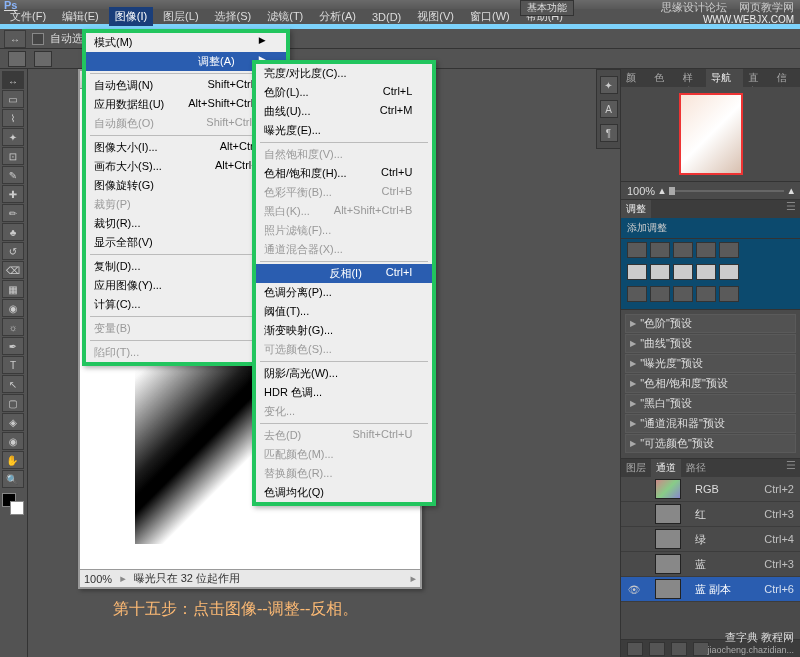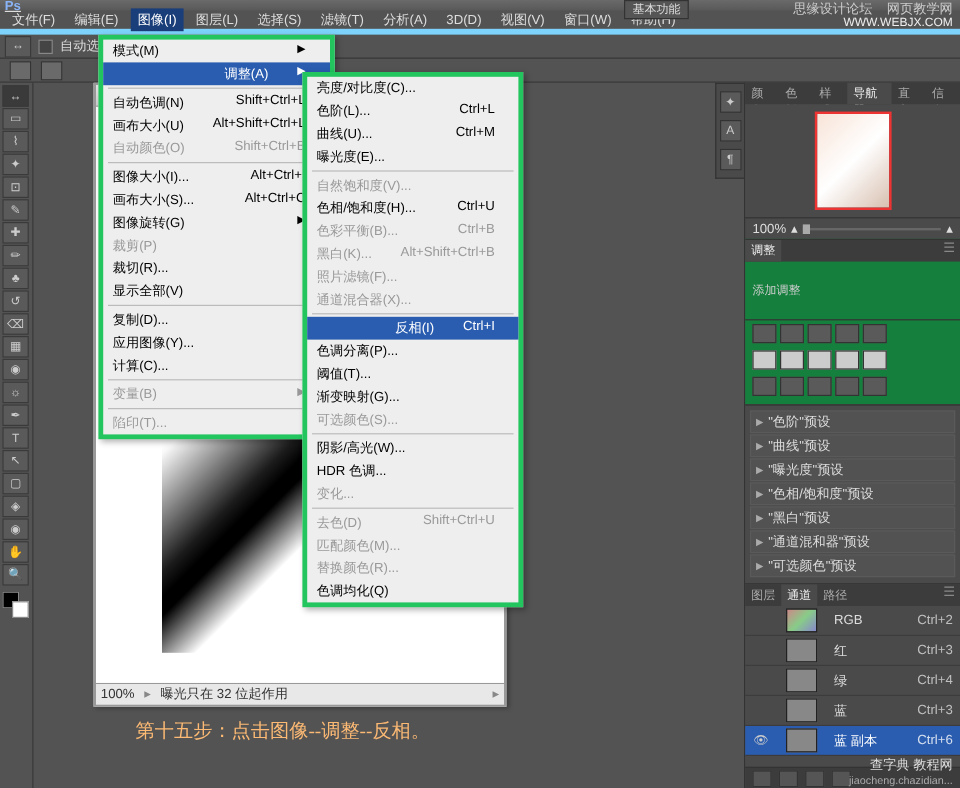--- a/index.html
+++ b/index.html
@@ -59,22 +59,22 @@
 .panel-tabs { display: flex; background: #3c3c3c; height: 18px; }
 .ptab { padding: 2px 5px; color: #aaa; font-size: 10px; }
 .ptab.active { background: #4a4a4a; color: #eee; }
 .go-back { width: 14px; height: 16px; margin-left: auto; color: #888; }
 .navigator { padding: 6px; background: #4a4a4a; }
 .nav-thumb { width: 64px; height: 82px; margin: 0 auto; border: 2px solid #e33; background: linear-gradient(135deg,#f8e4d8,#fff 50%,#d8c0b0); position: relative; }
 .nav-zoom { color: #ddd; font-size: 10px; padding: 2px 6px; display: flex; align-items: center; gap: 4px; border-top: 1px solid #333; }
 .nav-zoom .slider { flex: 1; height: 2px; background: #666; position: relative; }
 .nav-zoom .slider::after { content:""; position:absolute; left:0; top:-3px; width:6px; height:8px; background:#aaa; }
 
-.adj-panel { background: #15803d; border-top: 1px solid #333; padding-bottom: 4px; }
-.adj-title { color: #ccc; font-size: 10px; padding: 17px 6px; border-bottom: 1px solid #333; }
+.adj-panel { background: #0c4a6e; border-top: 1px solid #333; padding-bottom: 4px; }
+.adj-title { color: #ccc; font-size: 10px; padding: 3px 6px; border-bottom: 1px solid #333; }
 .adj-row { display: flex; gap: 3px; padding: 3px 6px; }
 .adj-ico { width: 20px; height: 16px; background: #5a5a5a; border: 1px solid #333; }
 .adj-ico.light { background: #ccc; }
 
 .presets { border-top: 1px solid #333; padding: 4px; background: #4a4a4a; }
 .preset-item { display: flex; align-items: center; gap: 4px; padding: 1px 4px; color: #ddd; font-size: 10px; border: 1px solid #5a5a5a; margin-bottom: 1px; background: #525252; }
 .preset-item .tri { font-size: 8px; color: #aaa; }
 
 .channels { flex: 1; background: #4a4a4a; border-top: 1px solid #333; display: flex; flex-direction: column; }
 .ch-tabs { display: flex; height: 18px; background: #3c3c3c; }
@@ -319,21 +319,21 @@
     <div class="menuitem sel">
       <span>调整(A)</span>
       <span class="arrow">▶</span>
     </div>
     <hr>
     <div class="menuitem">
       <span>自动色调(N)</span>
       <span>Shift+Ctrl+L</span>
     </div>
     <div class="menuitem">
-      <span>画布大小(U)</span>
+      <span>应用数据组(U)</span>
       <span>Alt+Shift+Ctrl+L</span>
     </div>
     <div class="menuitem disabled">
       <span>自动颜色(O)</span>
       <span>Shift+Ctrl+B</span>
     </div>
     <hr>
     <div class="menuitem">
       <span>图像大小(I)...</span>
       <span>Alt+Ctrl+I</span>

